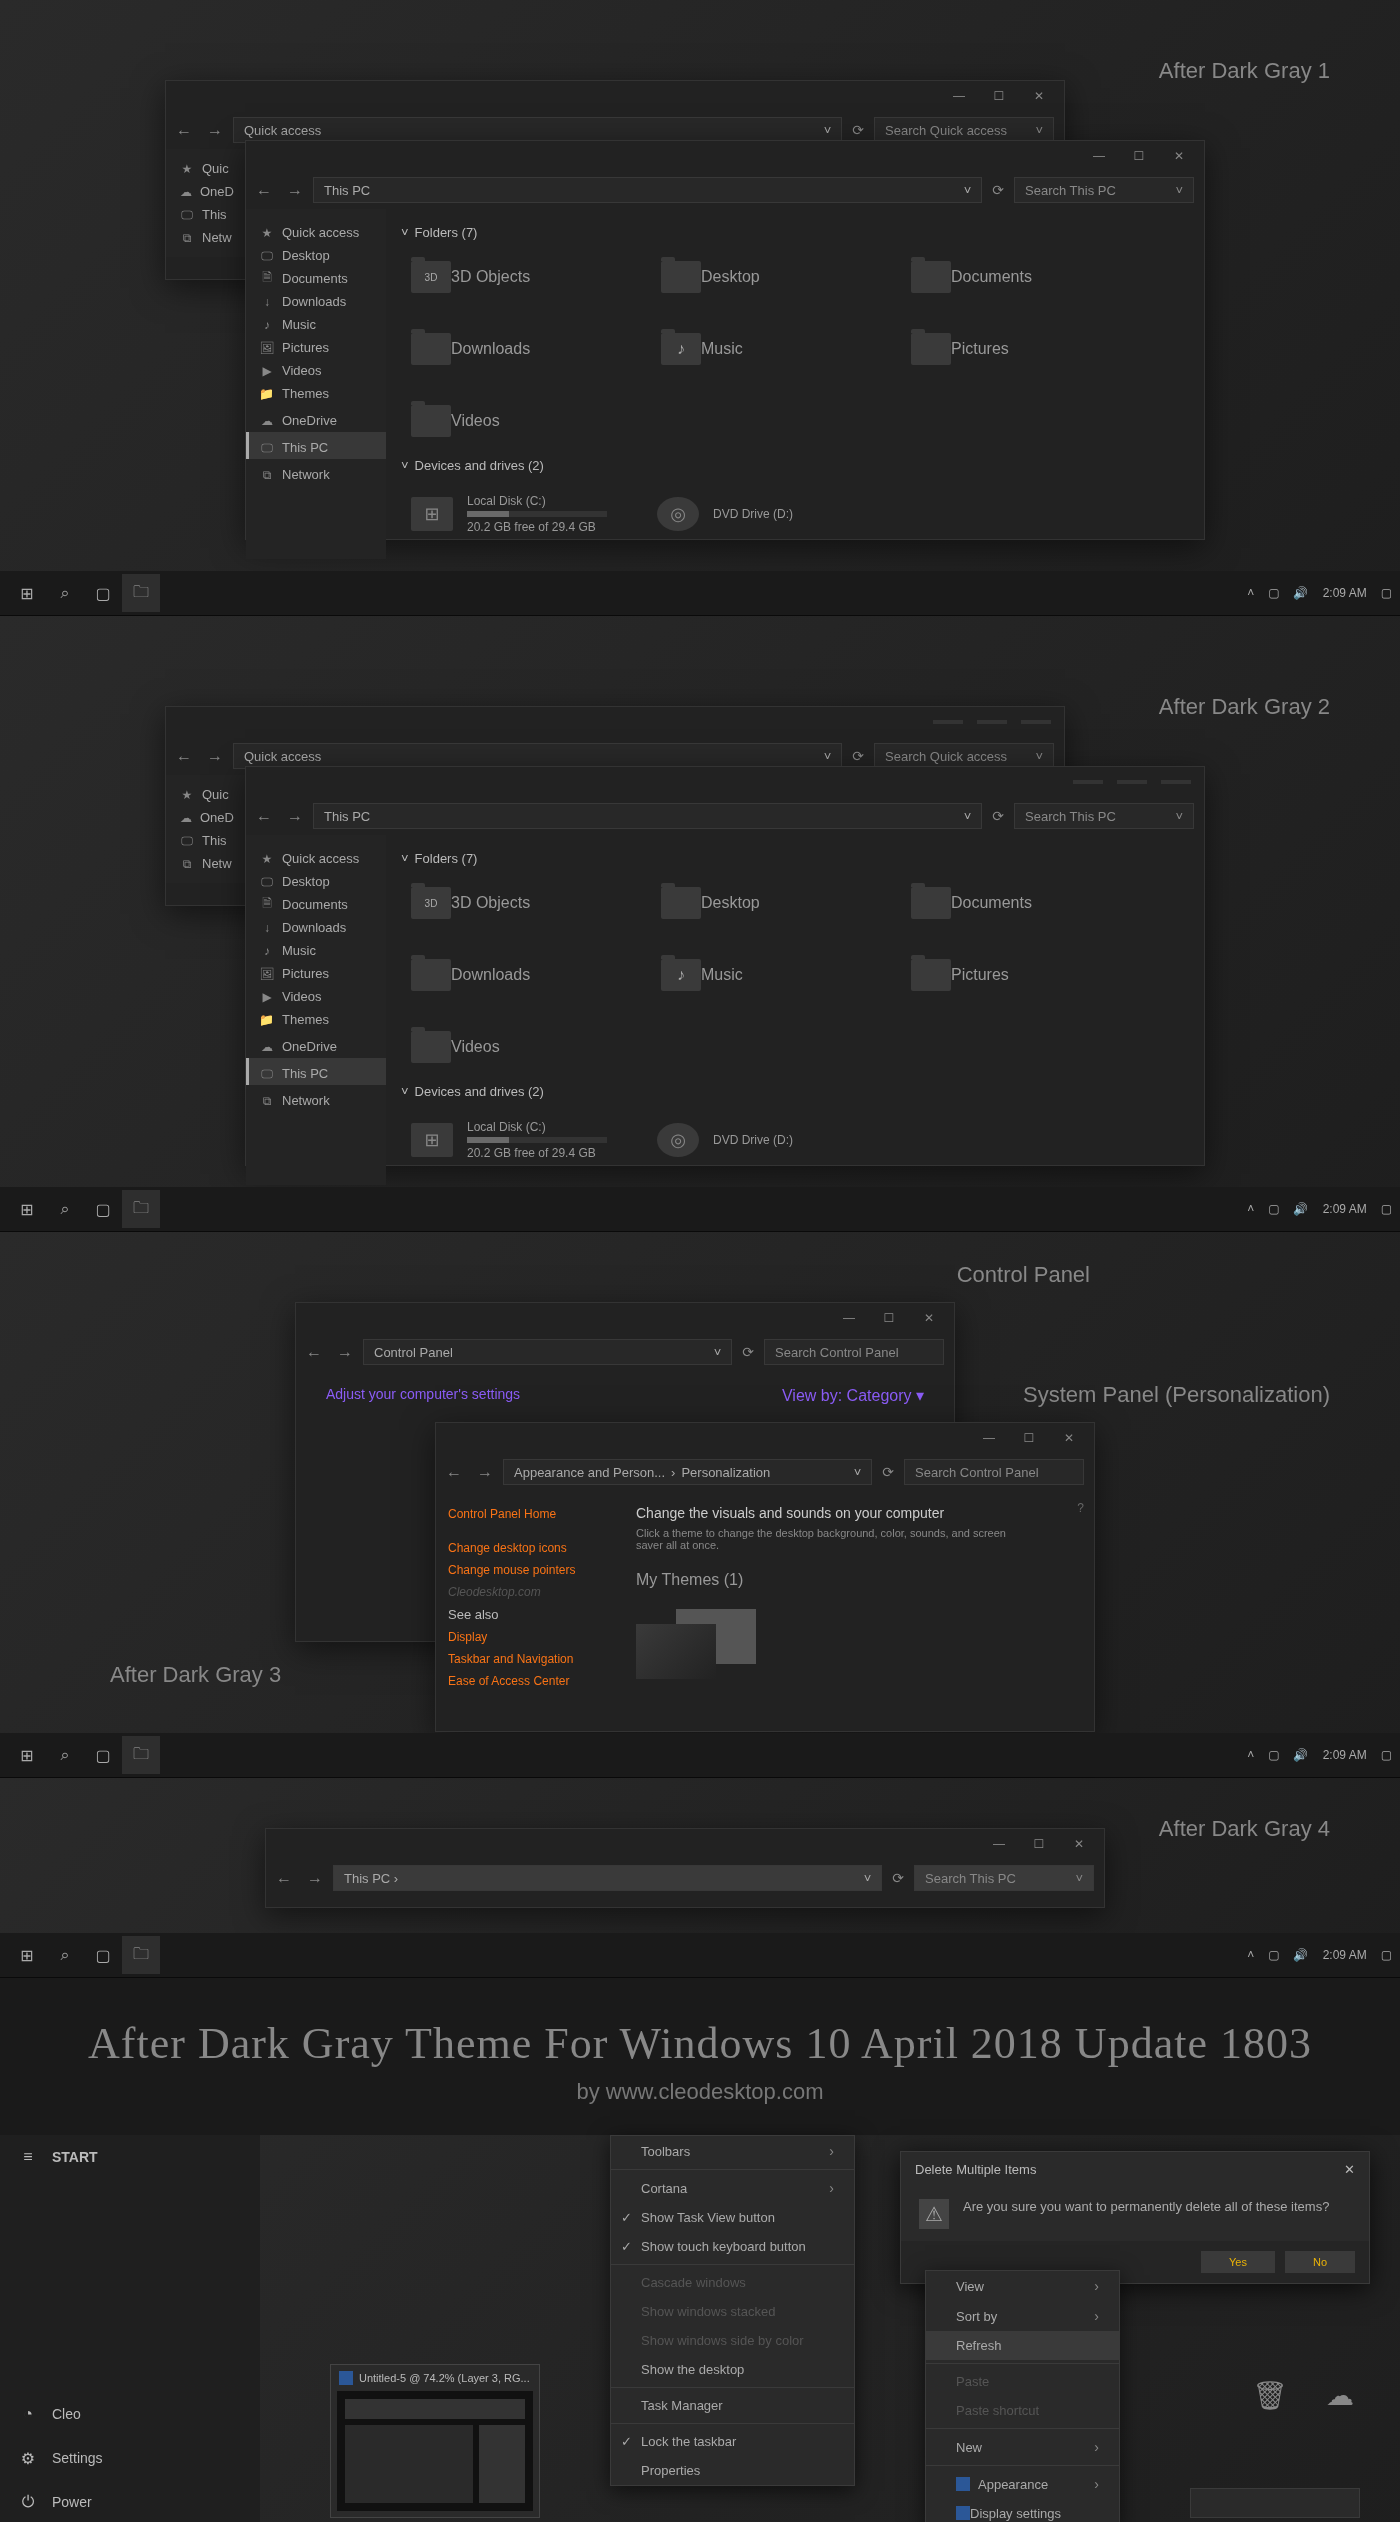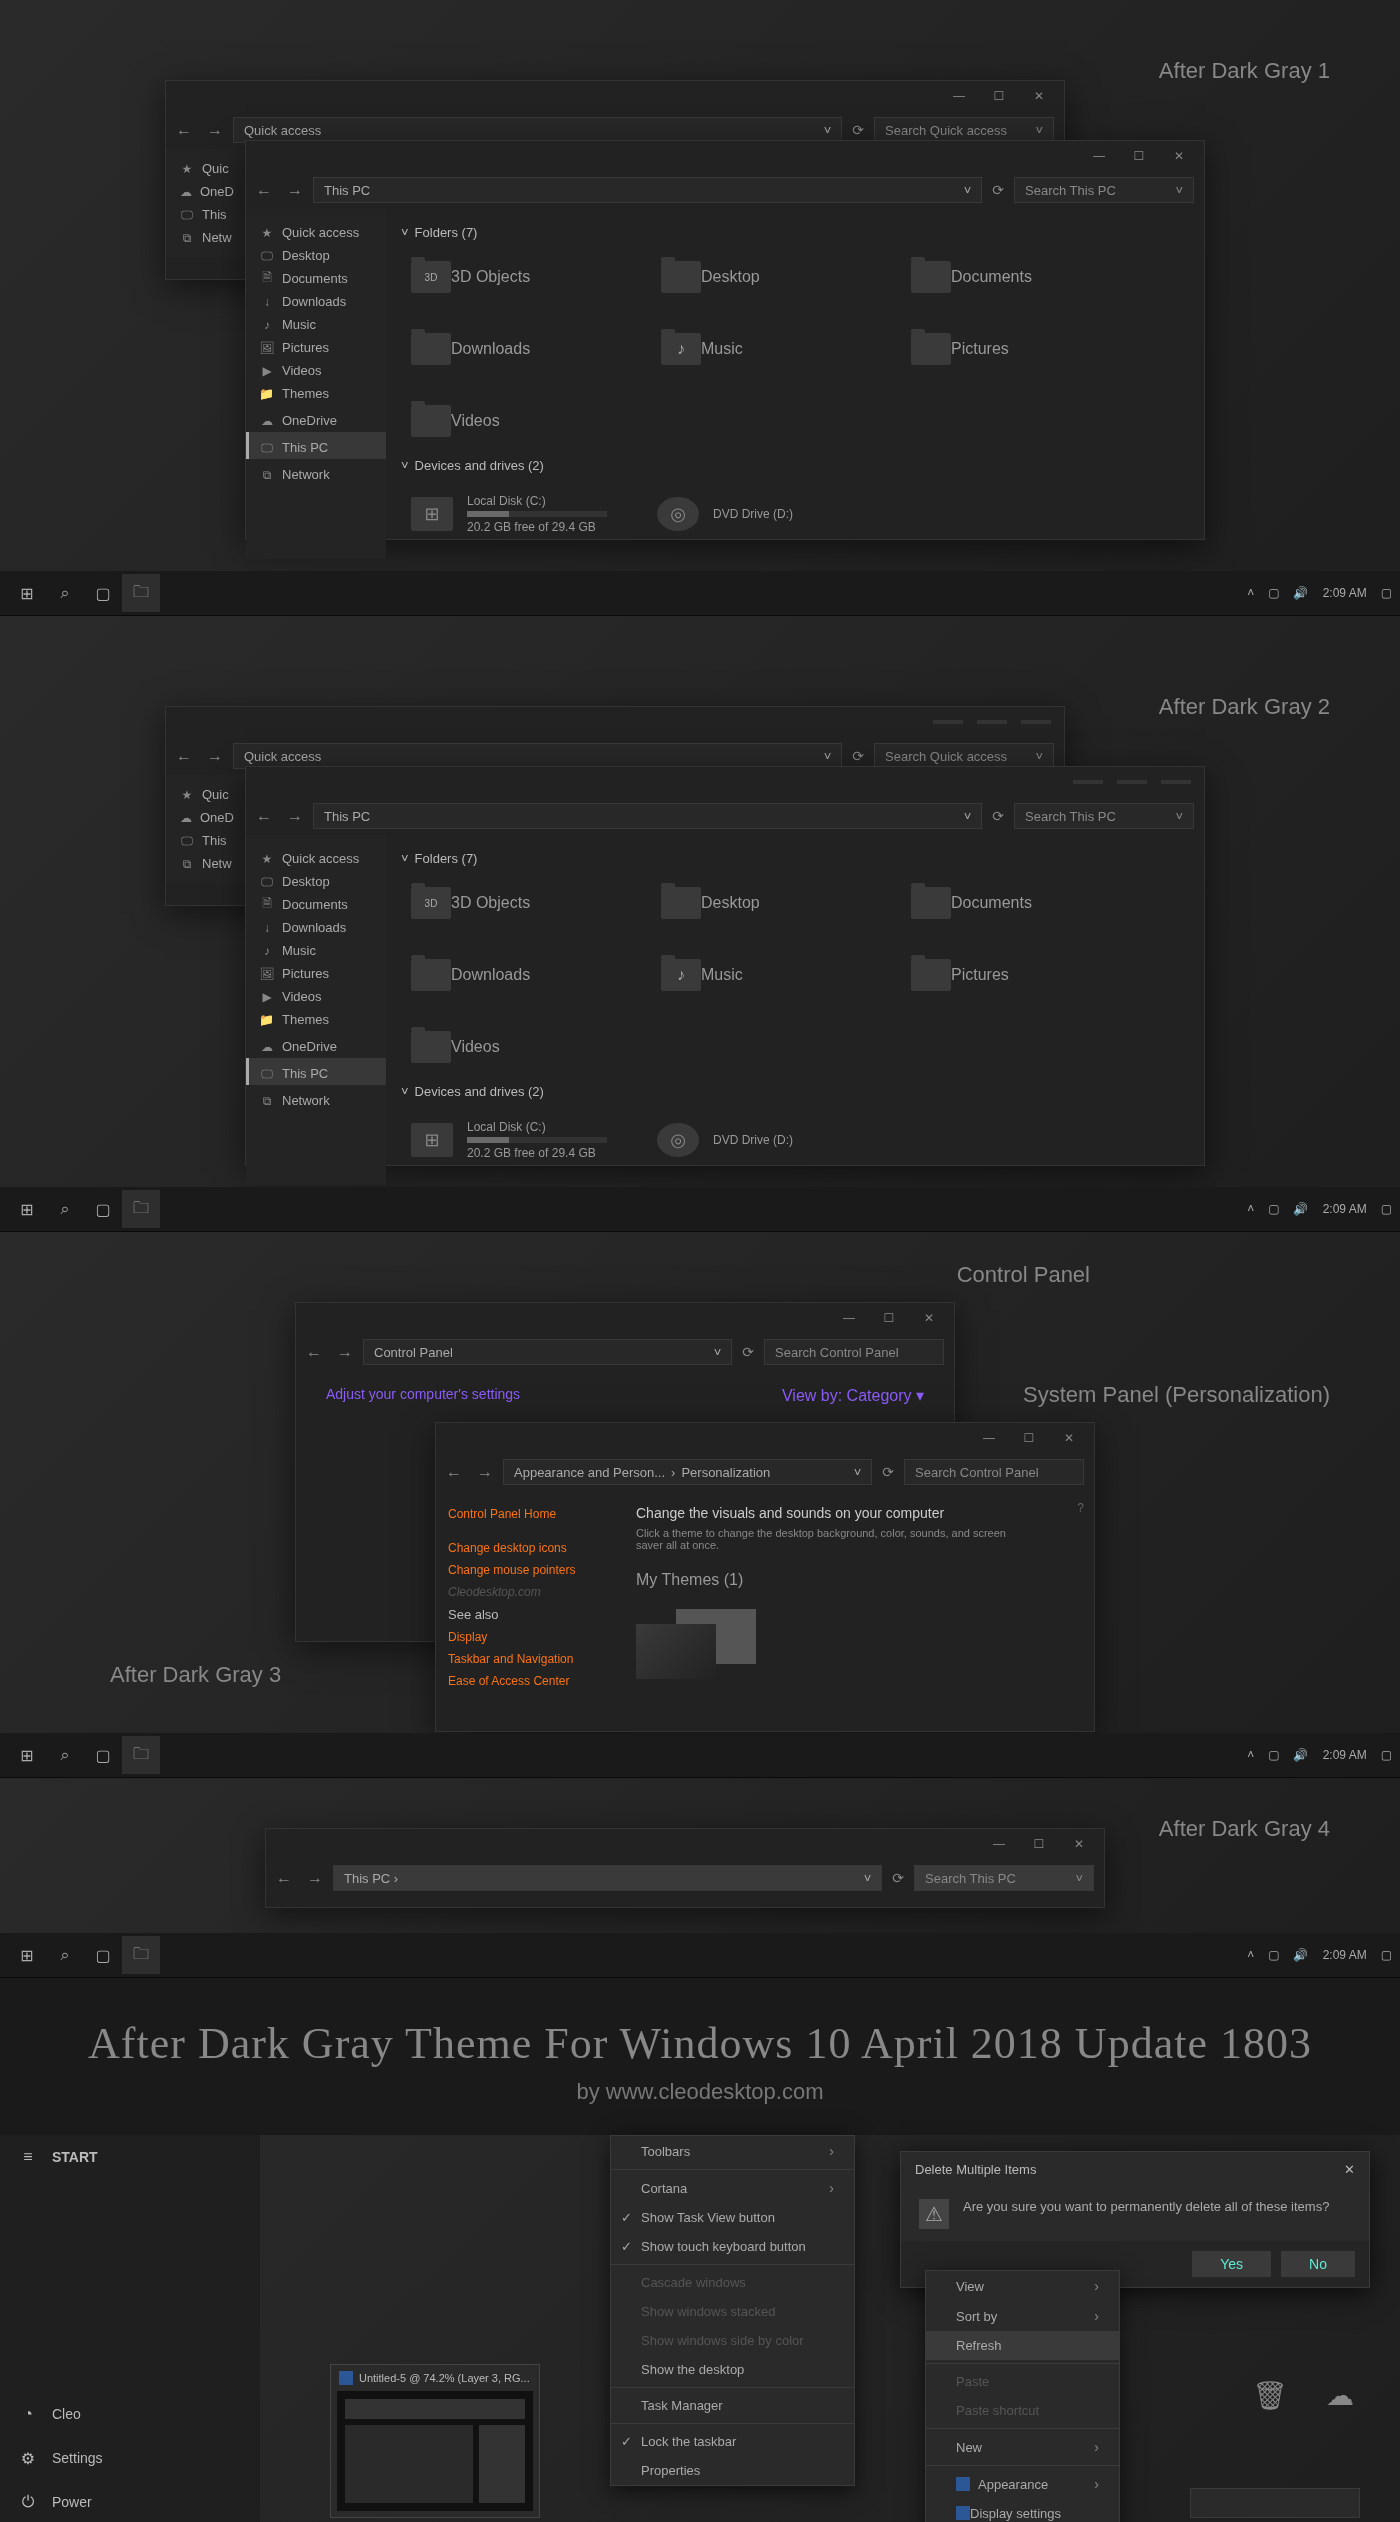--- a/index.html
+++ b/index.html
@@ -44,21 +44,21 @@
 .start-item { display: flex; align-items: center; gap: 14px; padding: 12px 18px; font-size: 14px; color: #bbb;}
 .start-icon { width: 20px; height: 20px; display: flex; align-items: center; justify-content: center; font-size: 16px;}
 .ctx-menu { background: #2a2a2a; border: 1px solid #3a3a3a; box-shadow: 0 5px 20px rgba(0,0,0,0.6); }
 .ctx-item { padding: 7px 20px 7px 30px; font-size: 13px; color: #aaa; display: flex; justify-content: space-between; align-items: center; }
 .ctx-item.disabled { color: #555;}
 .ctx-sep { height: 1px; background: #3a3a3a; margin: 3px 0;}
 .dialog { background: #2a2a2a; border: 1px solid #3a3a3a; padding: 0; box-shadow: 0 5px 25px rgba(0,0,0,0.7);}
 .dlg-title { padding: 10px 14px; font-size: 13px; color: #bbb; display: flex; justify-content: space-between;}
 .dlg-body { padding: 12px 18px; display: flex; gap: 14px; align-items: flex-start; font-size: 13px; color: #aaa;}
 .dlg-buttons { display: flex; justify-content: flex-end; gap: 10px; padding: 10px 14px; background: #252525;}
-.btn { background: #3a3a3a; color: #5eead4; padding: 5px 28px; font-size: 14px; border: none;}
+.btn { background: #3a3a3a; color: #eab308; padding: 5px 28px; font-size: 11px; border: none;}
 .cp-side { width: 180px; padding: 12px; font-size: 12px; color: #999; }
 .cp-link { display: block; padding: 4px 0; color: #f97316;}
 .thumbnail-preview { width: 210px; background: #2a2a2a; border: 1px solid #444;}
 .chev::after{content:"›"; font-size: 14px; color: #888;}
 .check::before{content:"✓"; position: absolute; left: 10px;}
 .ctx-item { position: relative;}
 </style>
 </head>
 <body>
 

